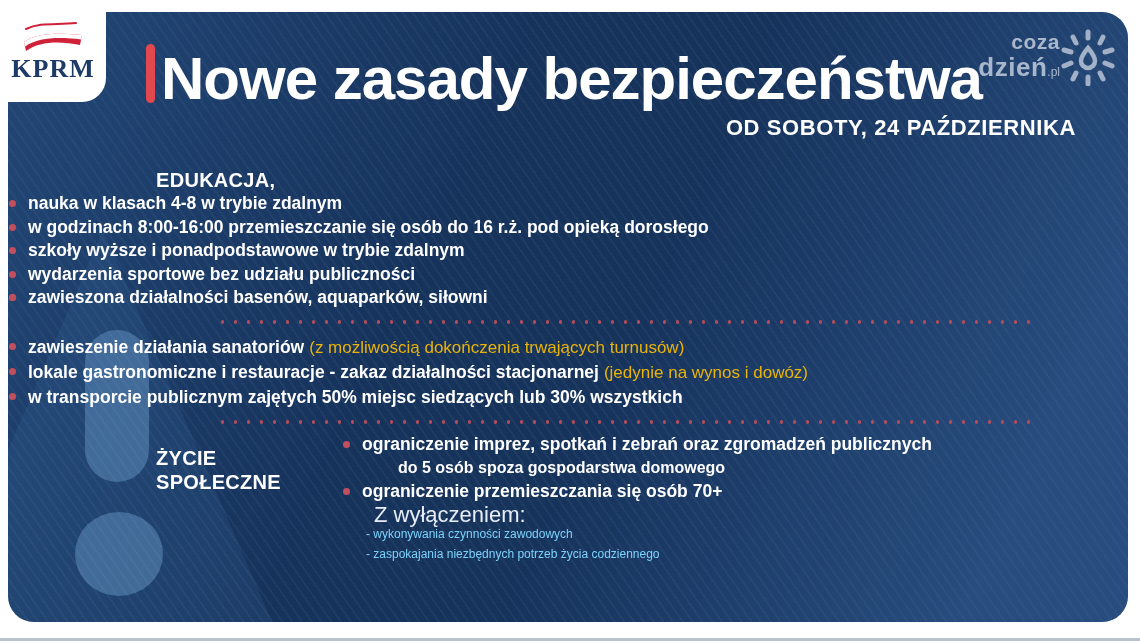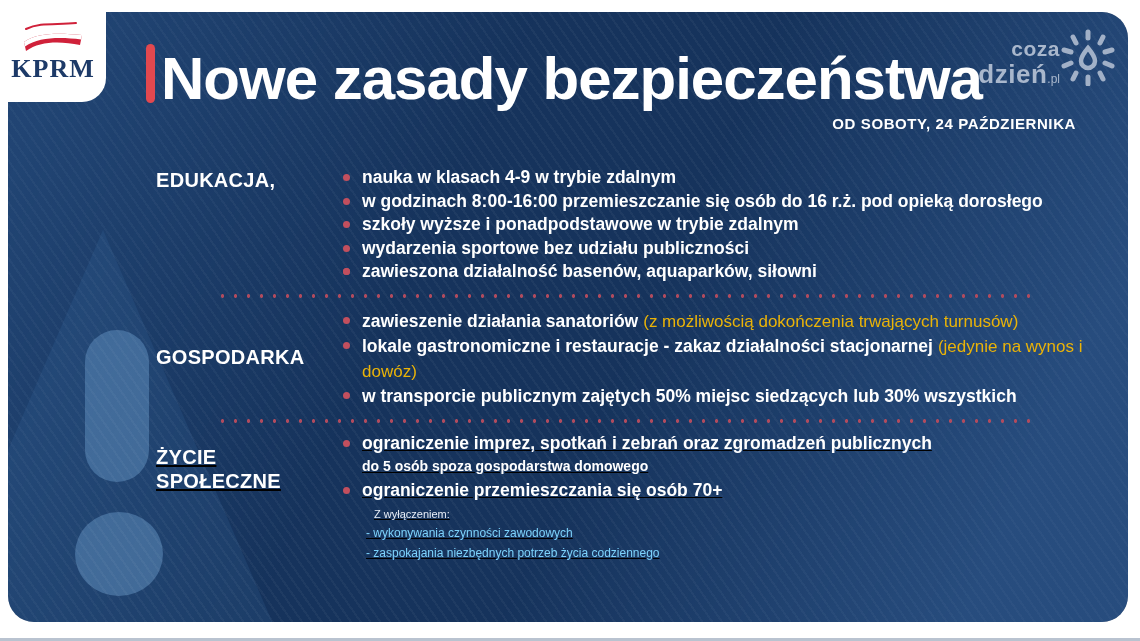--- a/index.html
+++ b/index.html
@@ -21,50 +21,50 @@
   .wm-bar{position:absolute;left:77px;top:318px;width:64px;height:152px;border-radius:32px;background:rgba(121,169,214,0.42);}
   .wm-dot{position:absolute;left:67px;top:500px;width:88px;height:84px;border-radius:50%;background:rgba(121,169,214,0.42);}
 
   
   .kprm-box{position:absolute;left:0;top:0;width:106px;height:102px;background:#ffffff;
     border-bottom-right-radius:24px;z-index:6;display:flex;flex-direction:column;align-items:center;justify-content:center;box-sizing:border-box;}
   .kprm-text{font-family:"Liberation Serif",serif;font-weight:700;color:#1d3a68;font-size:26px;letter-spacing:1px;line-height:1;margin-top:2px;}
 
   
   .brand{position:absolute;top:16px;right:12px;display:flex;align-items:flex-start;color:#a9b7cc;z-index:1;}
-  .brand-text{text-align:right;line-height:1;margin-top:10px;}
+  .brand-text{text-align:right;line-height:1;margin-top:3px;}
   .brand-l1{display:block;font-weight:700;font-size:21px;letter-spacing:0.5px;}
   .brand-l2{display:block;font-weight:700;font-size:26px;letter-spacing:0.5px;margin-top:2px;}
   .brand-suffix{font-weight:400;font-size:12px;letter-spacing:0;}
 
   
   .accent-bar{position:absolute;left:138px;top:32px;width:9px;height:59px;border-radius:5px;background:#e2484f;z-index:3;}
   .title{position:absolute;left:153px;top:32px;margin:0;color:#ffffff;font-weight:700;font-size:60px;letter-spacing:-1px;z-index:3;white-space:nowrap;}
-  .subtitle{position:absolute;top:103px;right:52px;color:#ffffff;font-weight:700;font-size:15px;letter-spacing:0.6px;z-index:3;white-space:nowrap;text-align:center;}
+  .subtitle{position:absolute;top:103px;right:52px;color:#ffffff;font-weight:700;font-size:22px;letter-spacing:0.6px;z-index:3;white-space:nowrap;text-align:center;}
 
   
   .content{position:absolute;left:0;top:141px;width:100%;z-index:2;}
   .section{display:flex;}
   .section-label{flex:none;margin-left:148px;width:186px;color:#ffffff;font-weight:700;font-size:20px;line-height:24px;letter-spacing:0.3px;}
   .items{flex:1;padding-right:36px;min-width:0;}
   .item{position:relative;padding-left:20px;color:#ffffff;}
   .dot{position:absolute;left:1px;top:8px;width:7px;height:7px;border-radius:50%;background:#c24f5e;}
   .b{font-weight:700;font-size:17.5px;}
   .lt{font-weight:400;font-size:17px;color:#eab308;margin-left:5px;}
   .s1 .item{line-height:23.5px;}
-  .s1{margin-top:13px;}
+  .s1{margin-top:13px;flex-direction:column;}
   .s1 .section-label{margin-top:2px;}
   .s2{margin-top:11px;}
   .s2 .item{line-height:25px;}
   .s2 .section-label{align-self:center;margin-top:-4px;}
-  .s3{margin-top:9px;text-decoration:underline;}
+  .s3{margin-top:9px;}
   .s3 .section-label{margin-top:13px;}
   .s3 .item{line-height:23.5px;}
-  .second-line{font-weight:700;font-size:14px;}
-  .sub-intro{font-weight:400;font-size:11px;color:#e8eef7;line-height:20px;margin-left:12px;margin-top:2px;}
+  .second-line{font-weight:700;font-size:16px;margin-left:36px;}
+  .sub-intro{font-weight:400;font-size:22px;color:#e8eef7;line-height:20px;margin-left:12px;margin-top:2px;}
   .sub-item{font-weight:400;font-size:12px;color:#7dd3fc;line-height:19.5px;margin-left:4px;}
   .divider{height:4px;margin:10px 92px 9px 208px;
     background-image:radial-gradient(circle, #b04b5e 1.7px, rgba(0,0,0,0) 1.9px);
     background-size:13px 4px;background-repeat:repeat-x;background-position:0 50%;}
 </style>
 </head>
 <body>
 
 <div class="page">
 
@@ -101,35 +101,32 @@
     <h1 class="title">Nowe zasady bezpieczeństwa</h1>
     <div class="subtitle">OD SOBOTY, 24 PAŹDZIERNIKA</div>
 
     <div class="content">
 
       <div class="section s1">
         <div class="section-label">
           <div>EDUKACJA,</div>
         </div>
         <div class="items">
-          <div class="item"><span class="dot"></span><span class="b">nauka w klasach 4-9 w trybie zdalnym</span></div>
+          <div class="item"><span class="dot"></span><span class="b">nauka w klasach 4-8 w trybie zdalnym</span></div>
           <div class="item"><span class="dot"></span><span class="b">w godzinach 8:00-16:00 przemieszczanie się osób do 16 r.ż. pod opieką dorosłego</span></div>
           <div class="item"><span class="dot"></span><span class="b">szkoły wyższe i ponadpodstawowe w trybie zdalnym</span></div>
           <div class="item"><span class="dot"></span><span class="b">wydarzenia sportowe bez udziału publiczności</span></div>
           <div class="item"><span class="dot"></span></div>
-          <div class="item"><span class="dot"></span><span class="b">zawieszona działalność basenów, aquaparków, siłowni</span></div>
+          <div class="item"><span class="dot"></span><span class="b">zawieszona działalności basenów, aquaparków, siłowni</span></div>
         </div>
       </div>
 
       <div class="divider"></div>
 
       <div class="section s2">
-        <div class="section-label">
-          <div>GOSPODARKA</div>
-        </div>
         <div class="items">
           <div class="item"><span class="dot"></span><span class="b">zawieszenie działania sanatoriów</span><span class="lt">(z możliwością dokończenia trwających turnusów)</span></div>
           <div class="item"><span class="dot"></span><span class="b">lokale gastronomiczne i restauracje - zakaz działalności stacjonarnej</span><span class="lt">(jedynie na wynos i dowóz)</span></div>
           <div class="item"><span class="dot"></span><span class="b">w transporcie publicznym zajętych 50% miejsc siedzących lub 30% wszystkich</span></div>
         </div>
       </div>
 
       <div class="divider"></div>
 
       <div class="section s3">

